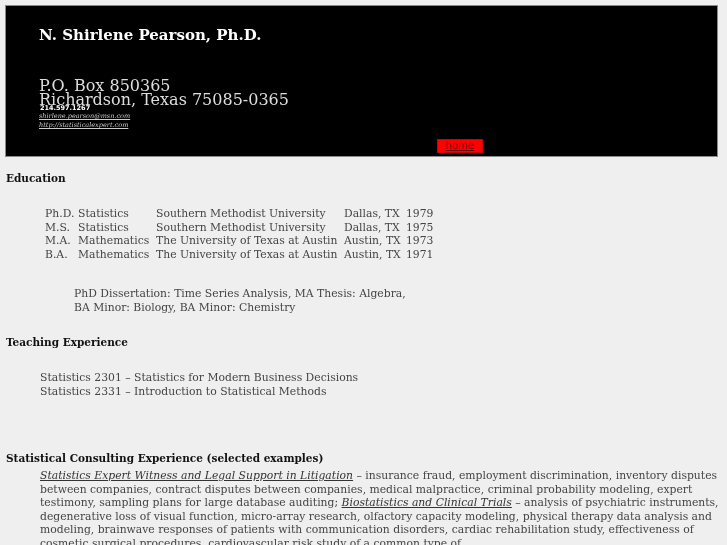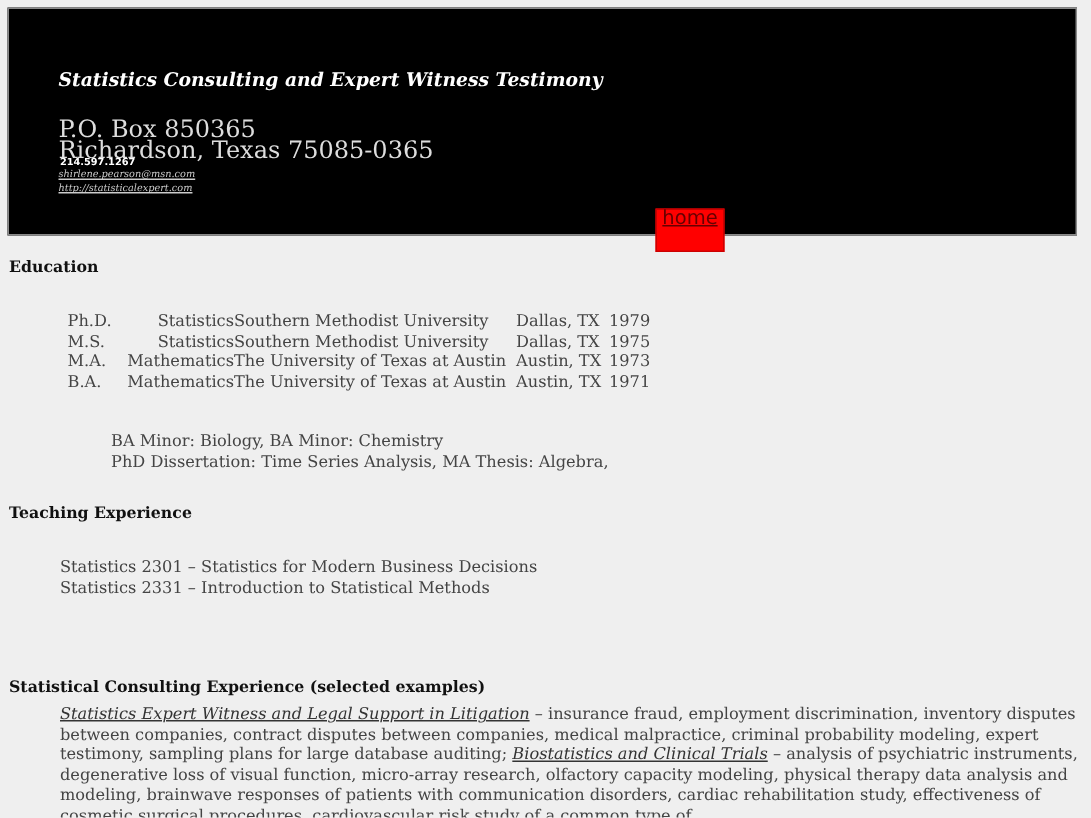--- a/index.html
+++ b/index.html
@@ -38,61 +38,61 @@
     color: #fff; font-size: 6.5px; font-family: "DejaVu Sans", sans-serif; font-weight: bold;
   }
   .link-small {
     position: absolute; left: 33px;
     color: #ccc; font-size: 6.5px; font-style: italic; text-decoration: underline;
   }
   .email { top: 106px; text-align: center; }
   .web { top: 115px; }
   .home-btn {
     position: absolute; left: 431px; top: 133px;
-    width: 46px; height: 29px;
+    width: 46px; height: 14px;
     background: #ff0000;
     border: 1px solid #c00;
     box-sizing: border-box;
     color: #600;
     font-family: "DejaVu Sans", sans-serif;
-    font-size: 13px;
+    font-size: 10px;
     text-align: center;
     line-height: 11px;
     text-decoration: underline;
     cursor: pointer;
   }
   .section-title {
     position: absolute; left: 6px;
     font-weight: bold; font-size: 10.5px; color: #111;
   }
   .edu-table {
     position: absolute; left: 45px; top: 207px;
     border-collapse: collapse;
     font-size: 10.8px; color: #444;
   }
   .edu-table td { padding: 0 0 0 0; line-height: 13.5px; white-space: nowrap; }
   .edu-table td.c0 { width: 33px; }
-  .edu-table td.c1 { width: 78px; text-align: right; }
+  .edu-table td.c1 { width: 78px; }
   .edu-table td.c2 { width: 188px; }
   .edu-table td.c3 { width: 62px; }
   .para {
     position: absolute; font-size: 10.8px; color: #444; line-height: 13.5px;
   }
   .notes { left: 74px; top: 287px; }
   .courses { left: 40px; top: 371px; }
   .consult {
     left: 40px; top: 469px; width: 680px;
   }
   .consult a { color: #333; font-style: italic; text-decoration: underline; text-align: center; }
 </style>
 </head>
 <body>
 
 <div class="header">
-  <div class="tagline">Statistics Consulting and Expert Witness Testimony</div>
+  <div class="name">N. Shirlene Pearson, Ph.D.</div>
   <div class="addr addr1">P.O. Box 850365</div>
   <div class="addr addr2">Richardson, Texas 75085-0365</div>
   <div class="phone">214.597.1267</div>
   <div class="link-small email">shirlene.pearson@msn.com</div>
   <div class="link-small web">http://statisticalexpert.com</div>
   <div class="home-btn">home</div>
 </div>
 
 <div class="section-title" style="top:172px;">Education</div>
 
@@ -123,22 +123,22 @@
         <td class="c0">B.A.</td>
         <td class="c1">Mathematics</td>
         <td class="c2">The University of Texas at Austin</td>
         <td class="c3">Austin, TX</td>
         <td class="c4">1971</td>
       </tr>
     </tbody>
 </table>
 
 <div class="para notes">
+  <div>PhD Dissertation: Time Series Analysis, MA Thesis: Algebra,</div>
   <div>BA Minor: Biology, BA Minor: Chemistry</div>
-  <div>PhD Dissertation: Time Series Analysis, MA Thesis: Algebra,</div>
 </div>
 
 <div class="section-title" style="top:336px;">Teaching Experience</div>
 
 <div class="para courses">
   <div>Statistics 2301 – Statistics for Modern Business Decisions</div>
   <div>Statistics 2331 – Introduction to Statistical Methods</div>
 </div>
 
 <div class="section-title" style="top:452px;">Statistical Consulting Experience (selected examples)</div>

